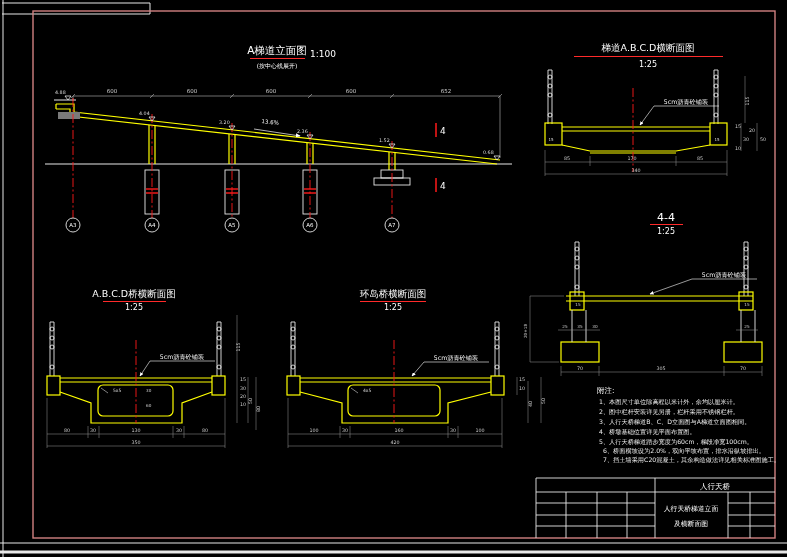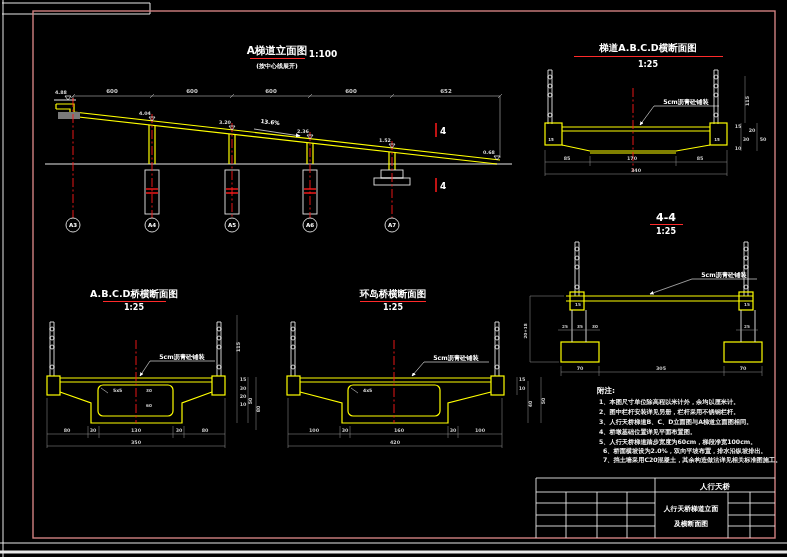--- a/index.html
+++ b/index.html
@@ -1,17 +1,17 @@
 <!DOCTYPE html>
 <html><head>
 <meta charset="utf-8">
 <style>
   html,body{margin:0;padding:0;background:#000;}
   .sheet{position:relative;width:787px;height:557px;background:#000;overflow:hidden;
-         font-family:"DejaVu Sans", sans-serif;font-weight:bold;}
+         font-family:"DejaVu Sans", sans-serif;}
   svg text{font-family:"DejaVu Sans", sans-serif;}
 </style>
 </head>
 <body>
 
 <div class="sheet">
 <svg width="787" height="557" viewBox="0 0 787 557">
   <defs>
     <marker id="arw" markerWidth="7" markerHeight="6" refX="6" refY="3" orient="auto">
       <path d="M0,0 L7,3 L0,6 Z" fill="#fff"></path>

